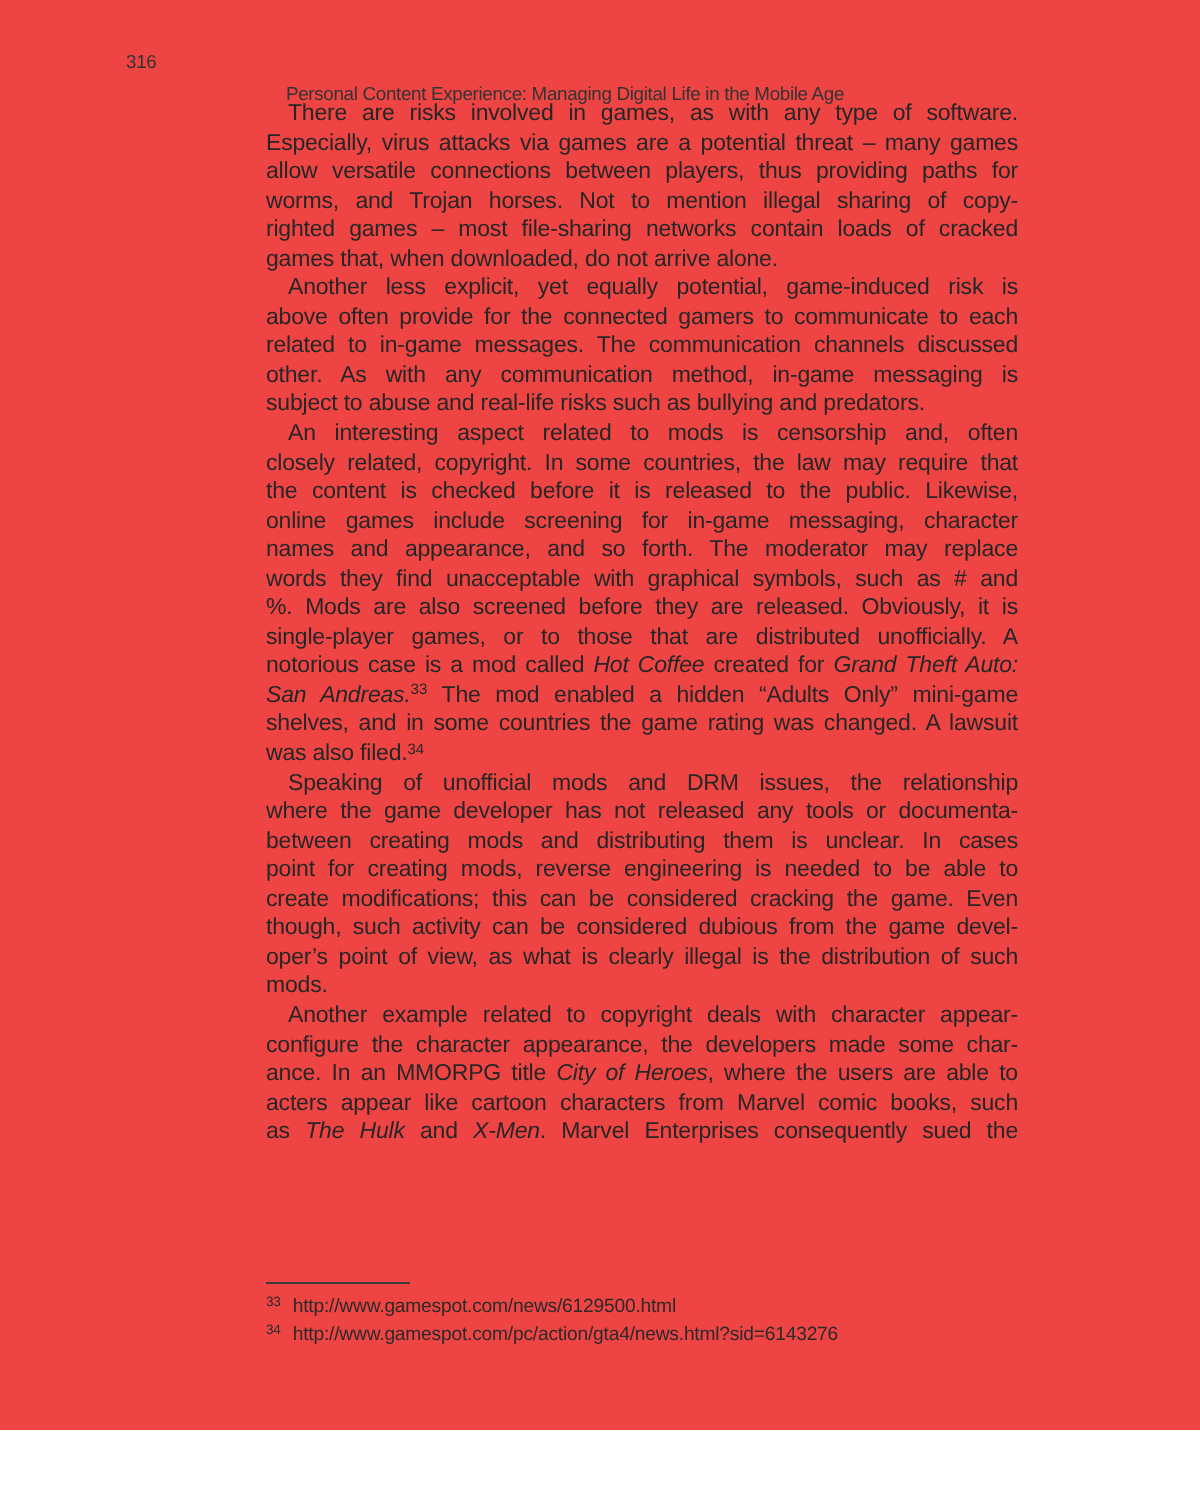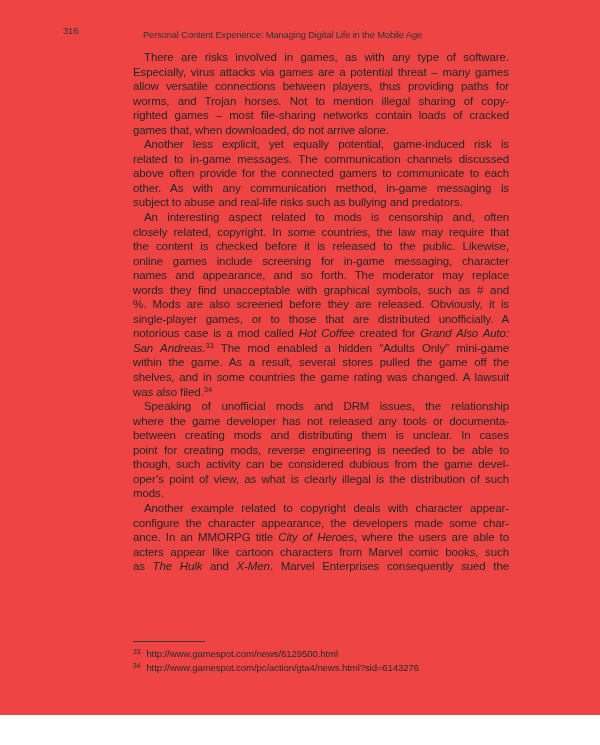--- a/index.html
+++ b/index.html
@@ -17,21 +17,21 @@
   .header {
     position: absolute;
     top: 25px;
     left: 0;
     width: 100%;
     font-size: 9.4px;
     letter-spacing: -0.15px;
     color: #333333;
   }
   .page-number { position: absolute; left: 63px; top: 0; }
-  .running-title { position: absolute; left: 103px; top: 4px; padding-left: 40px; }
+  .running-title { position: absolute; left: 103px; top: 16px; padding-left: 40px; }
 
   
   .body-text {
     position: absolute;
     left: 133px;
     top: 50px;
     width: 376px;
     font-size: 11.5px;
     line-height: 14.55px;
     letter-spacing: -0.1px;
@@ -93,45 +93,45 @@
       <div class="para">
         <div class="line first"><span>There are risks involved in games, as with any type of software.</span></div>
         <div class="line"><span>Especially, virus attacks via games are a potential threat – many games</span></div>
         <div class="line"><span>allow versatile connections between players, thus providing paths for</span></div>
         <div class="line"><span>worms, and Trojan horses. Not to mention illegal sharing of copy-</span></div>
         <div class="line"><span>righted games – most file-sharing networks contain loads of cracked</span></div>
         <div class="line last"><span>games that, when downloaded, do not arrive alone.</span></div>
       </div>
       <div class="para">
         <div class="line first"><span>Another less explicit, yet equally potential, game-induced risk is</span></div>
+        <div class="line"><span>above often provide for the connected gamers to communicate to each</span></div>
         <div class="line"><span>related to in-game messages. The communication channels discussed</span></div>
-        <div class="line"><span>above often provide for the connected gamers to communicate to each</span></div>
         <div class="line"><span>other. As with any communication method, in-game messaging is</span></div>
         <div class="line last"><span>subject to abuse and real-life risks such as bullying and predators.</span></div>
       </div>
       <div class="para">
         <div class="line first"><span>An interesting aspect related to mods is censorship and, often</span></div>
         <div class="line"><span>closely related, copyright. In some countries, the law may require that</span></div>
         <div class="line"><span>the content is checked before it is released to the public. Likewise,</span></div>
         <div class="line"><span>online games include screening for in-game messaging, character</span></div>
         <div class="line"><span>names and appearance, and so forth. The moderator may replace</span></div>
         <div class="line"><span>words they find unacceptable with graphical symbols, such as # and</span></div>
         <div class="line"><span>%. Mods are also screened before they are released. Obviously, it is</span></div>
         <div class="line"><span>single-player games, or to those that are distributed unofficially. A</span></div>
-        <div class="line"><span>notorious case is a mod called </span><span class="it">Hot Coffee</span><span> created for </span><span class="it">Grand Also Auto:</span></div>
+        <div class="line"><span>notorious case is a mod called </span><span class="it">Hot Coffee</span><span> created for </span><span class="it">Grand Theft Auto:</span></div>
         <div class="line"><span class="it">San Andreas.</span><span class="sup">33</span><span> The mod enabled a hidden “Adults Only” mini-game</span></div>
-        <div class="line"><span>within the game. As a result, several stores pulled the game off the</span></div>
         <div class="line"><span>shelves, and in some countries the game rating was changed. A lawsuit</span></div>
         <div class="line last"><span>was also filed.</span><span class="sup">34</span></div>
       </div>
       <div class="para">
         <div class="line first"><span>Speaking of unofficial mods and DRM issues, the relationship</span></div>
         <div class="line"><span>where the game developer has not released any tools or documenta-</span></div>
         <div class="line"><span>between creating mods and distributing them is unclear. In cases</span></div>
         <div class="line"><span>point for creating mods, reverse engineering is needed to be able to</span></div>
+        <div class="line"><span>create modifications; this can be considered cracking the game. Even</span></div>
         <div class="line"><span>though, such activity can be considered dubious from the game devel-</span></div>
         <div class="line"><span>oper’s point of view, as what is clearly illegal is the distribution of such</span></div>
         <div class="line last"><span>mods.</span></div>
       </div>
       <div class="para">
         <div class="line first"><span>Another example related to copyright deals with character appear-</span></div>
         <div class="line"><span>configure the character appearance, the developers made some char-</span></div>
         <div class="line"><span>ance. In an MMORPG title </span><span class="it">City of Heroes</span><span>, where the users are able to</span></div>
         <div class="line"><span>acters appear like cartoon characters from Marvel comic books, such</span></div>
         <div class="line"><span>as </span><span class="it">The Hulk</span><span> and </span><span class="it">X-Men</span><span>. Marvel Enterprises consequently sued the</span></div>

